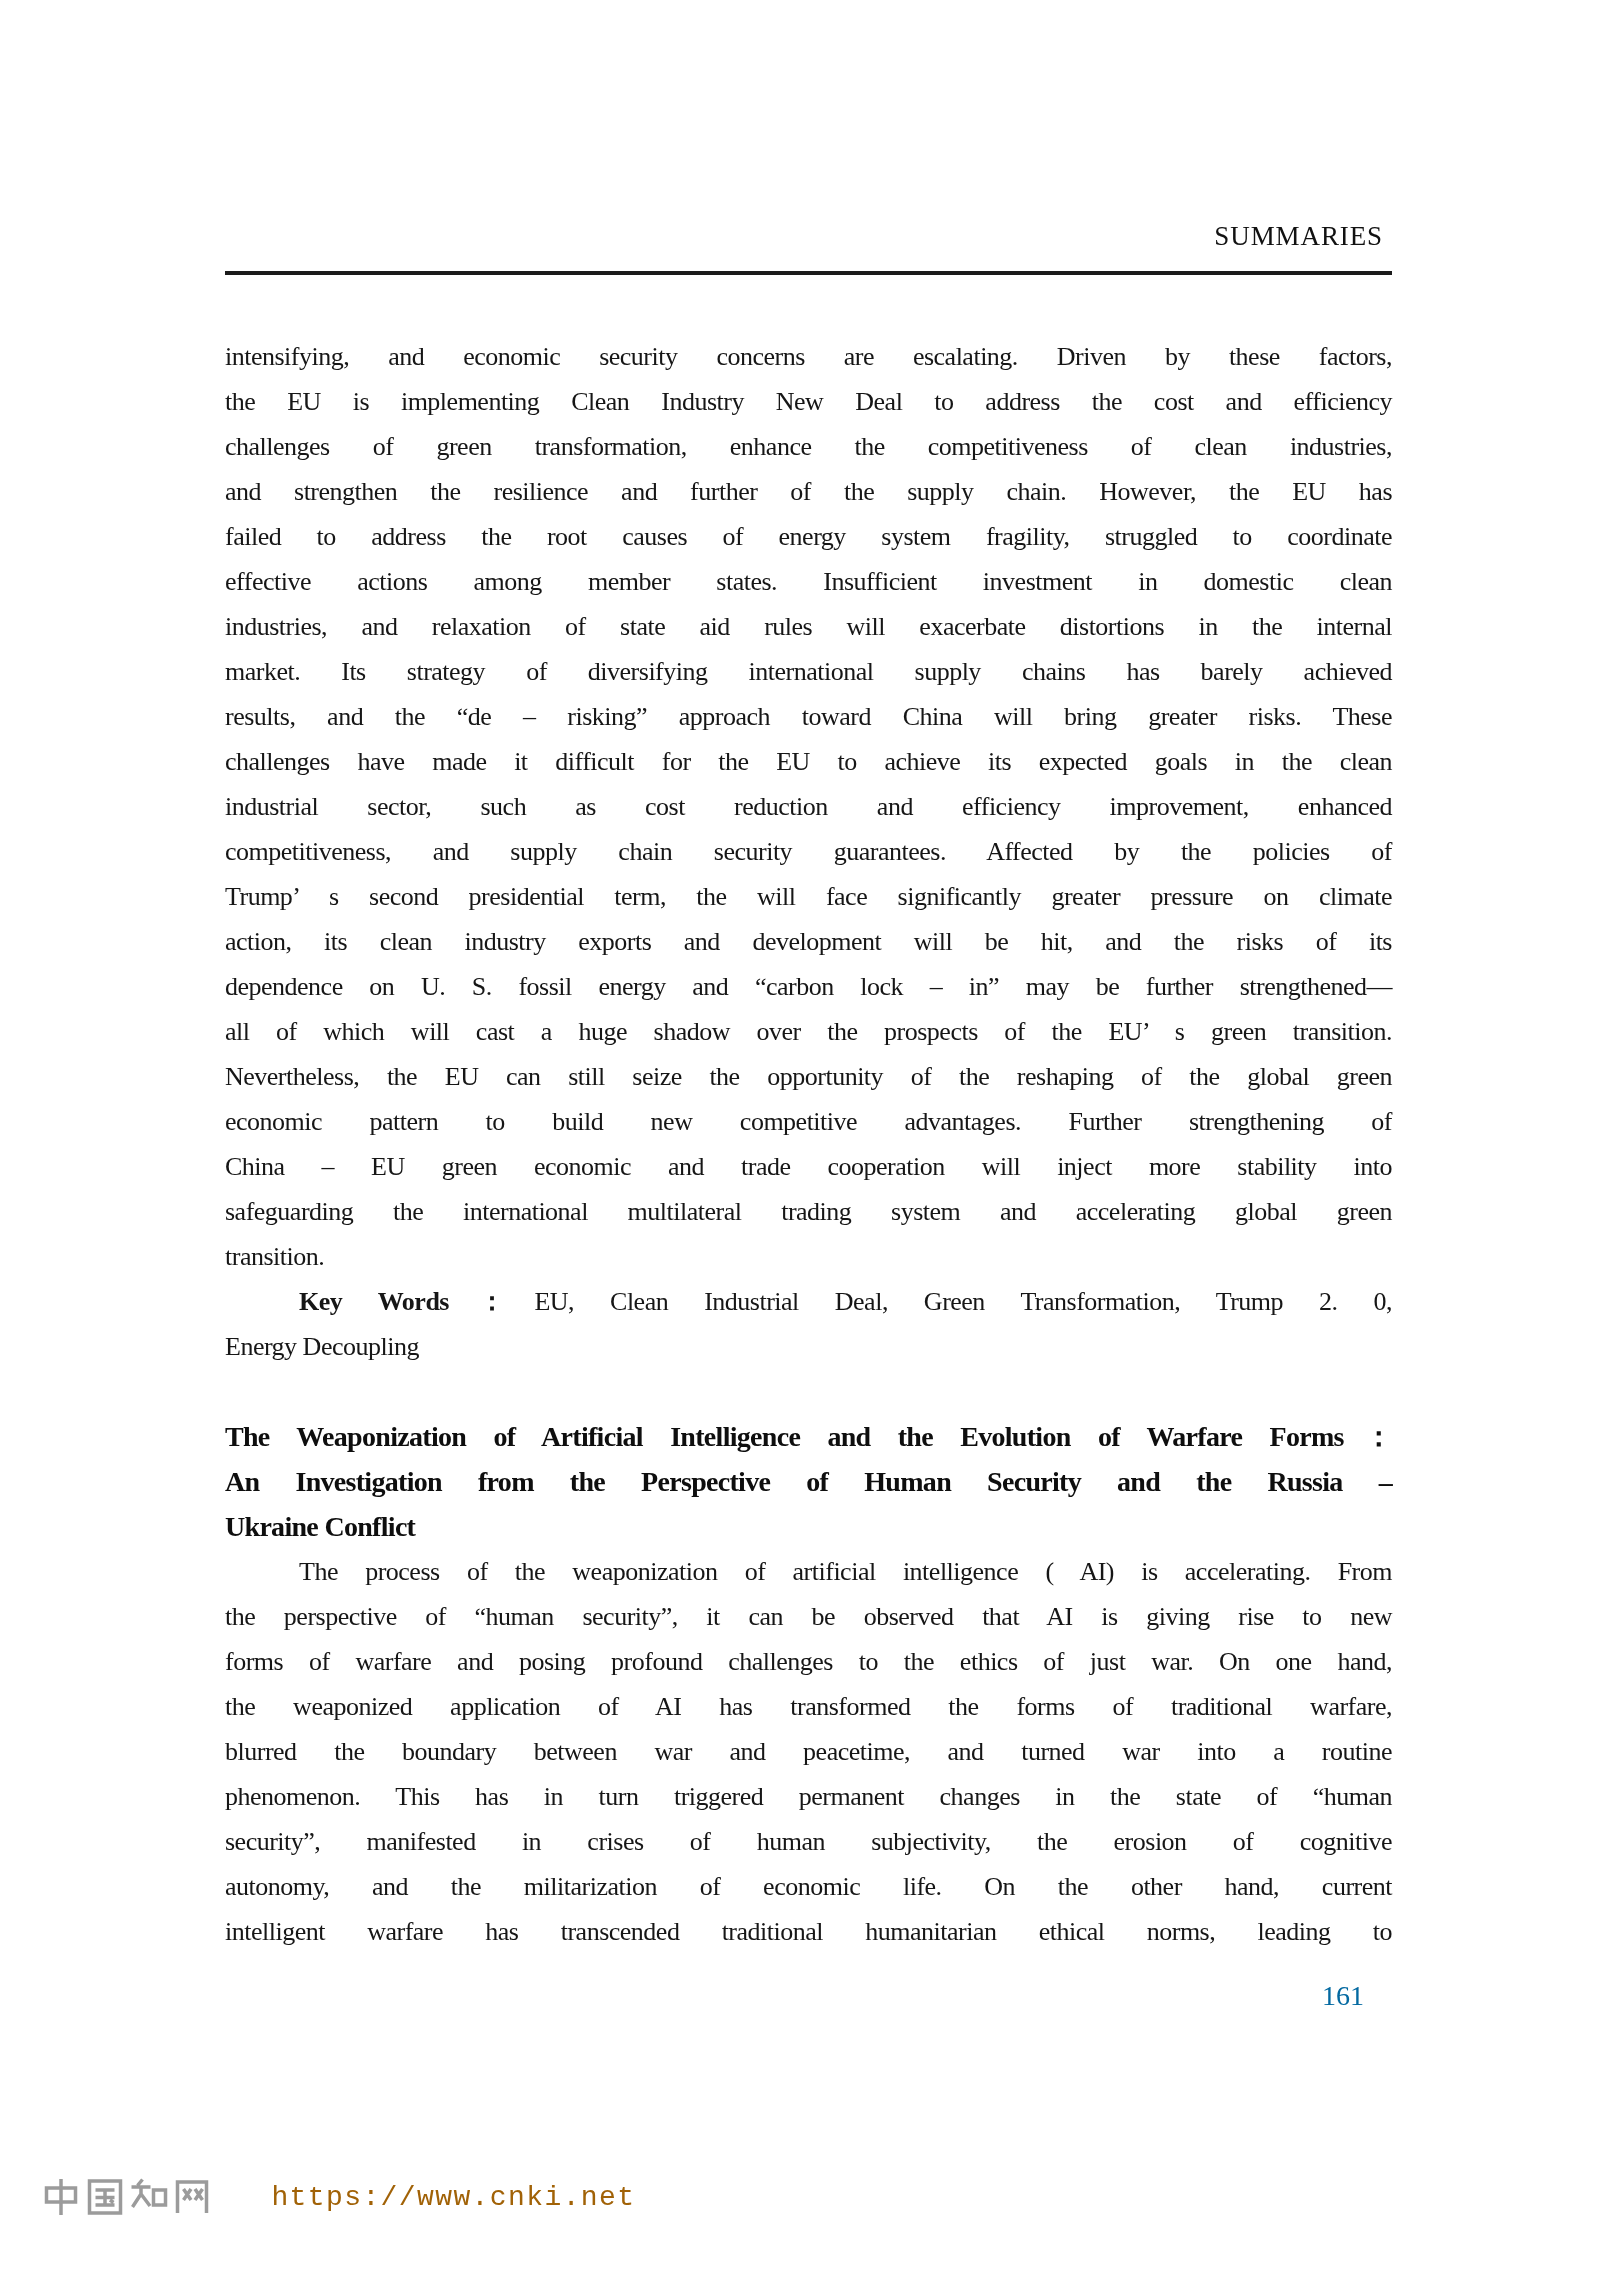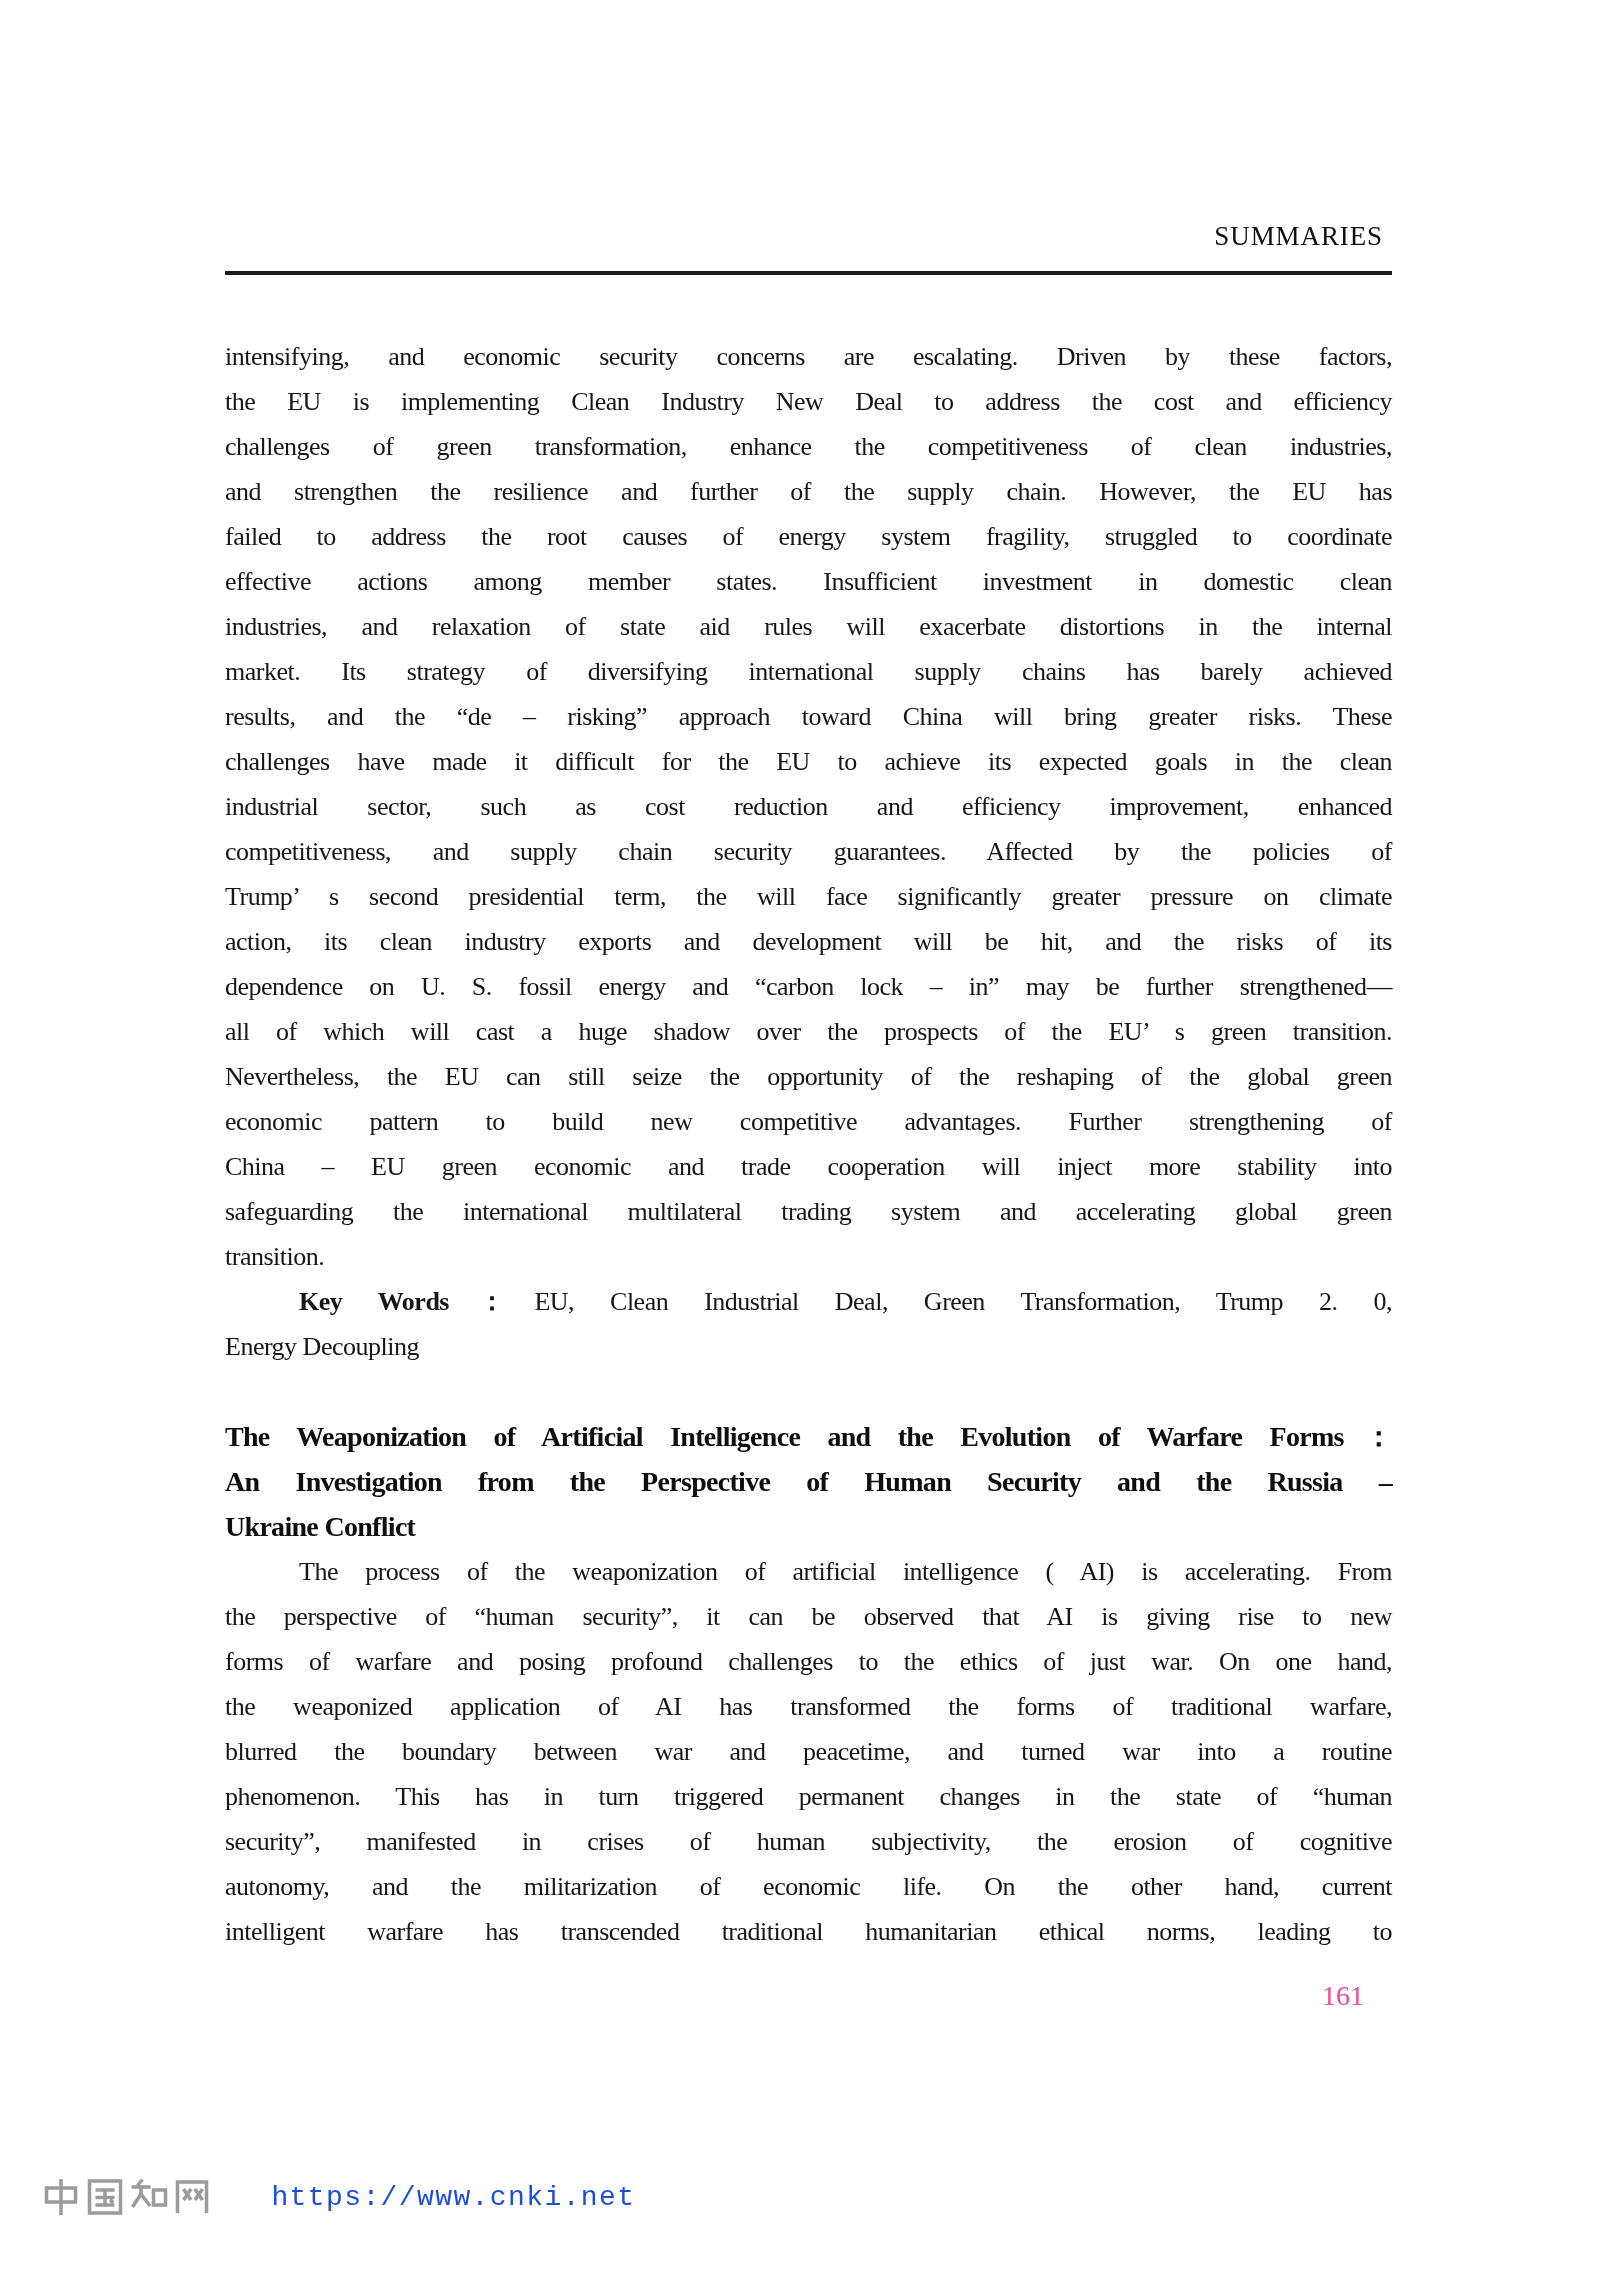--- a/index.html
+++ b/index.html
@@ -56,21 +56,21 @@
   }
   .title-row {
     display: flex;
     justify-content: flex-start;
   }
   .page-number {
     position: absolute;
     left: 1322px;
     top: 1980px;
     font-size: 28px;
-    color: #ec4899;
+    color: #0369a1;
   }
   .footer {
     position: absolute;
     left: 41px;
     top: 2177px;
     display: flex;
     align-items: center;
     color: #9b9b9b;
   }
   .brand-glyphs { display: flex; gap: 3.8px; }
@@ -80,21 +80,21 @@
     width: 0.5px; height: 0.5px;
     overflow: hidden;
     clip: rect(0 0 0 0);
     white-space: nowrap;
   }
   .footer-url {
     font-family: "Liberation Mono", "DejaVu Sans Mono", monospace;
     font-size: 28px;
     letter-spacing: 1.4px;
     margin-left: 59px;
-    color: #1d4ed8;
+    color: #a16207;
   }
 </style>
 </head>
 <body>
 
 <div class="page">
 
   <div class="header-title">SUMMARIES</div>
   <div class="header-rule"></div>
 

